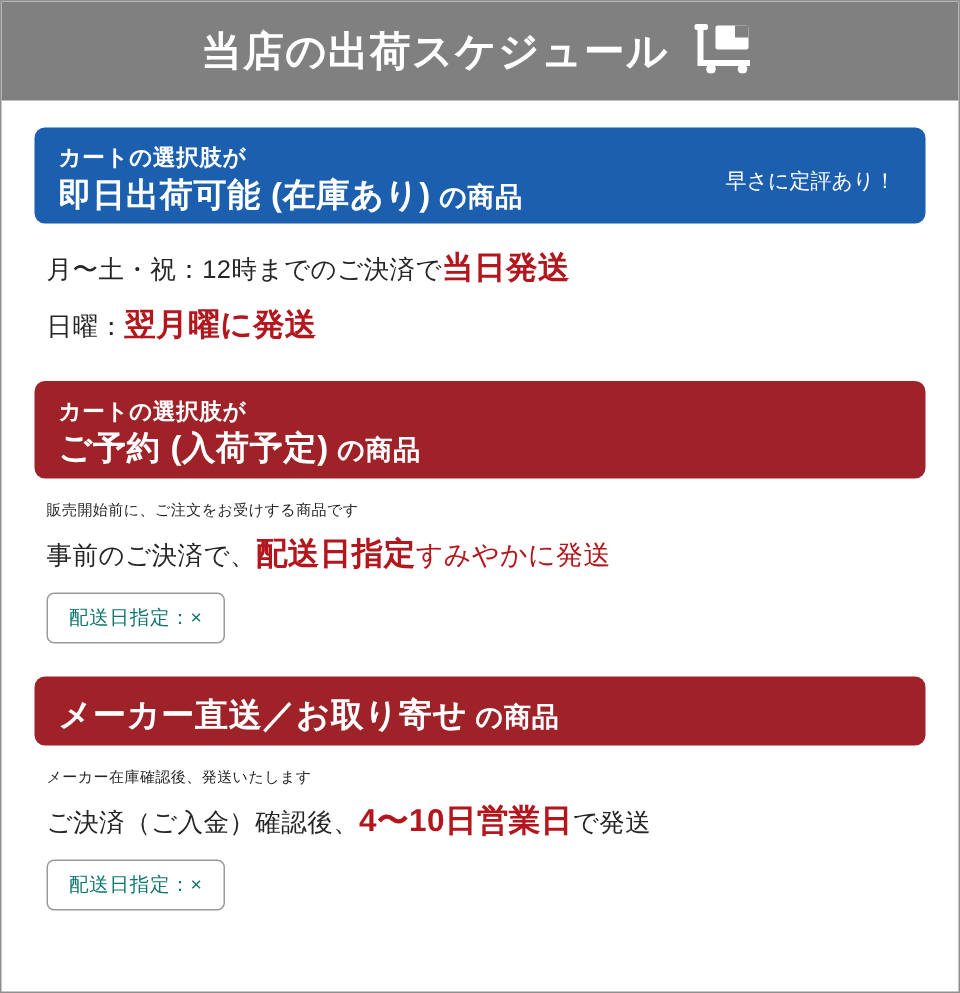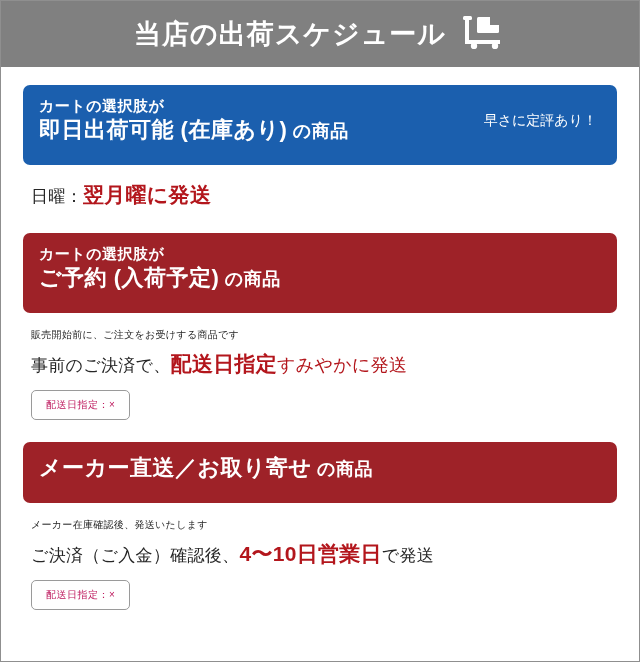--- a/index.html
+++ b/index.html
@@ -36,21 +36,21 @@
   }
   .truck-icon {
     display: block;
   }
   .body {
     padding: 18px 22px 0 22px;
   }
 
   .band {
     border-radius: 7px;
-    padding: 12px 16px 21px 16px;
+    padding: 12px 16px 5px 16px;
     color: #ffffff;
     position: relative;
     display: flex;
     align-items: center;
     justify-content: space-between;
   }
   .band-blue { background: #1b5fae; }
   .band-red  { background: #9e2228; }
 
   .band-texts {
@@ -111,22 +111,22 @@
   .em-red-sm {
     color: #b3161c;
     font-weight: normal;
     font-size: 18px;
   }
   .tag {
     display: inline-block;
     border: 1px solid #9a9a9a;
     border-radius: 5px;
     padding: 7px 14px;
-    font-size: 10px;
-    color: #be185d;
+    font-size: 13px;
+    color: #0f766e;
     letter-spacing: 0.5px;
     margin-top: 4px;
     background: #ffffff;
   }
   .spacer-sm { height: 10px; }
   .spacer-md { height: 16px; }
 </style>
 </head>
 <body>
 
@@ -150,20 +150,21 @@
 
     <div class="band band-blue">
       <div class="band-texts">
         <div class="band-small">カートの選択肢が</div>
         <div class="band-big"><span>即日出荷可能 (在庫あり)</span><span class="thin"> の商品</span></div>
       </div>
       <div class="band-note">早さに定評あり！</div>
     </div>
 
     <div class="detail">
+      <div class="detail-line"><span>月〜土・祝：12時までのご決済で</span><span class="em-red">当日発送</span></div>
       <div class="detail-line"><span>日曜：</span><span class="em-red">翌月曜に発送</span></div>
     </div>
 
     <div class="spacer-sm"></div>
 
     <div class="band band-red">
       <div class="band-texts">
         <div class="band-small">カートの選択肢が</div>
         <div class="band-big"><span>ご予約 (入荷予定)</span><span class="thin"> の商品</span></div>
       </div>

